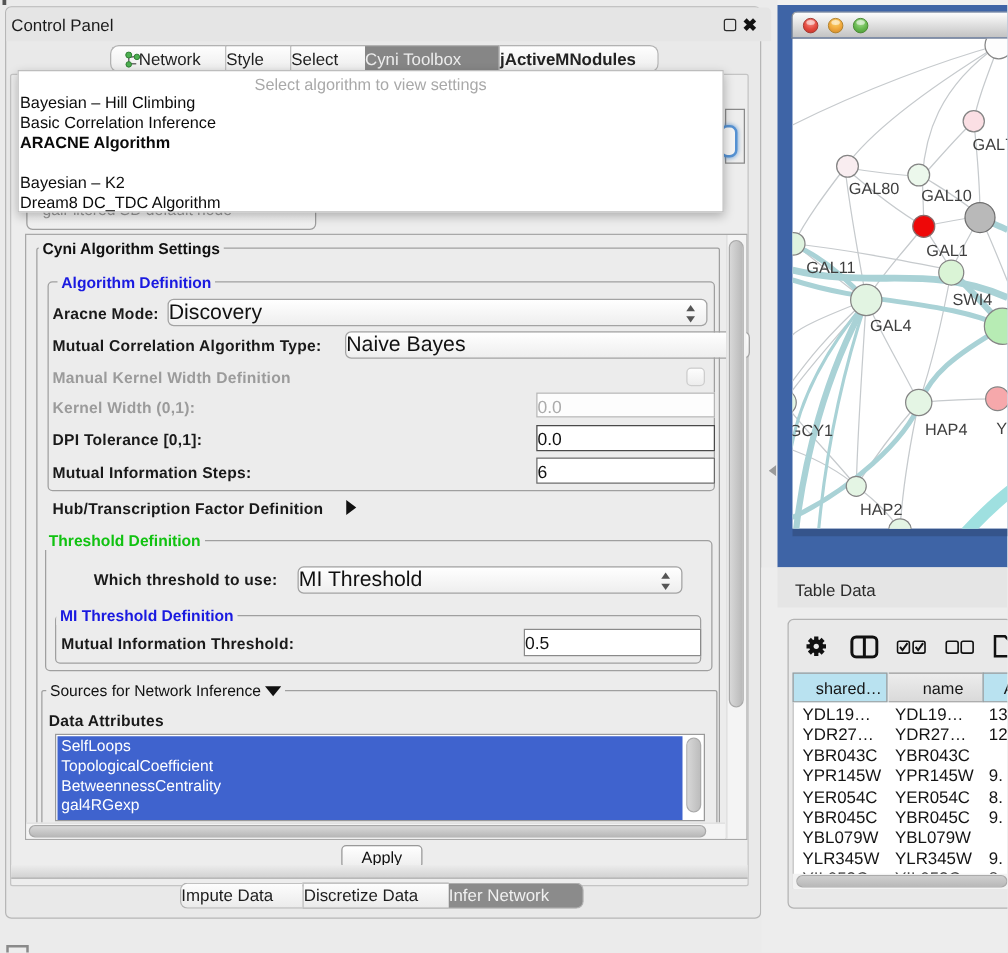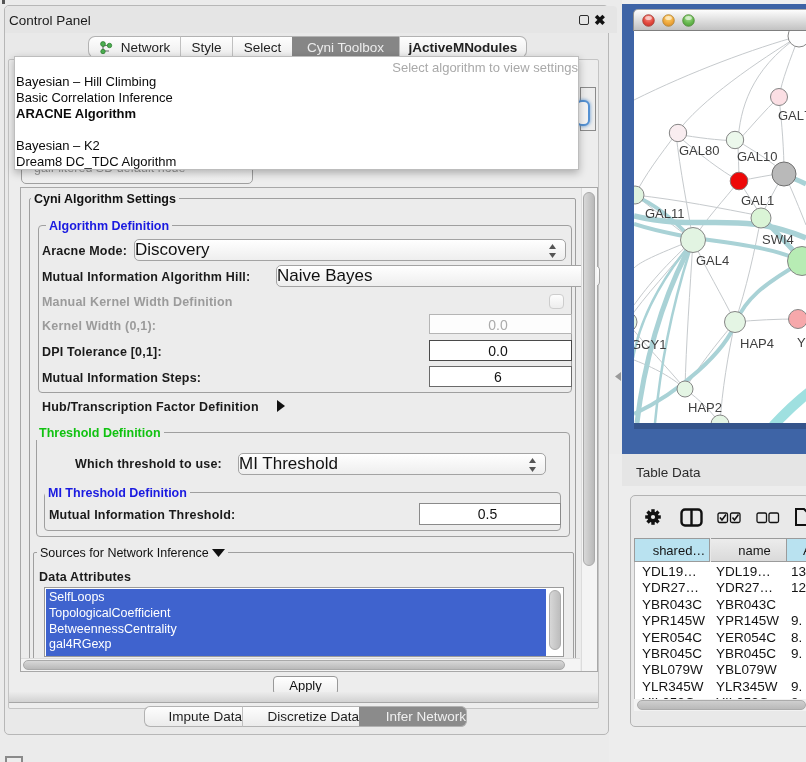--- a/index.html
+++ b/index.html
@@ -3,38 +3,38 @@
 <meta charset="utf-8">
 <style>
 *{margin:0;padding:0;box-sizing:border-box}
 html,body{width:806px;height:762px;overflow:hidden;background:#ebebeb;font-family:"Liberation Sans",sans-serif}
 #root{position:relative;width:806px;height:762px;overflow:hidden}
 .abs{position:absolute}
 #cp{position:absolute;left:4px;top:5px;width:605px;height:730px;background:#e9e9e9;border:1px solid #b7b7b7;border-radius:5px}
 #cp-title{position:absolute;left:9px;top:13px;font-size:13.5px;color:#1b1b1b}
 #icon-float{position:absolute;left:579px;top:15px;width:10px;height:10px;border:1.8px solid #2d2d2d;border-radius:2px}
 #icon-close{position:absolute;left:594px;top:12px;font-size:14px;font-weight:bold;color:#111}
-.tabseg{position:absolute;top:36px;height:22px;line-height:21px;text-align:center;font-size:13.5px;color:#222;background:linear-gradient(#fefefe,#ececec);border-top:1px solid #b2b2b2;border-bottom:1px solid #b2b2b2}
+.tabseg{position:absolute;top:36px;height:22px;line-height:21px;text-align:left;font-size:13.5px;color:#222;background:linear-gradient(#fefefe,#ececec);border-top:1px solid #b2b2b2;border-bottom:1px solid #b2b2b2}
 .tabseg.first{border-left:1px solid #b2b2b2;border-radius:7px 0 0 7px}
 .tabseg.last{border-right:1px solid #b2b2b2;border-radius:0 7px 7px 0}
 .tabseg.sep{border-left:1px solid #c0c0c0}
 .tabseg.sel{background:#868686;color:#ececec}
 #ipane{position:absolute;left:8px;top:59px;width:591px;height:650px;background:#ededed;border:1px solid #c4c4c4;border-radius:2px}
 #scrollpane{position:absolute;left:20px;top:187px;width:578px;height:485px;background:#ececec;border:1px solid #a8a8a8}
 .grp{position:absolute;border:1px solid #9f9f9f;border-radius:4px}
 .grptitle{position:absolute;font-size:12.5px;font-weight:bold;background:#ececec;padding:0 3px;white-space:nowrap;color:#111}
 .lbl{position:absolute;font-size:12.5px;font-weight:bold;color:#1a1a1a;white-space:nowrap;letter-spacing:0.2px}
 .lbl.dis{color:#9b9b9b}
 .combo{position:absolute;height:22px;background:linear-gradient(#ffffff,#eeeeee);border:1px solid #a3a3a3;border-radius:5px;font-size:17px;color:#111;line-height:20px;}
-.tf{position:absolute;background:#fff;font-size:14px;color:#111;text-align:center;padding-right:5px;line-height:20px}
+.tf{position:absolute;background:#fff;font-size:14px;color:#111;text-align:left;padding-right:5px;line-height:20px}
 .tf.dis{border:1px solid #b5b5b5!important;color:#ababab;background:#fdfdfd}
 .carr{position:absolute;width:9px;height:16px}
 #popup{position:absolute;left:14px;top:56px;width:565px;height:114px;background:#fff;border:1px solid #bdbdbd;box-shadow:0 3px 8px rgba(0,0,0,0.28);z-index:50}
 .pitem{position:absolute;left:1px;font-size:13px;color:#0b0b0b;white-space:nowrap}
-.btab{position:absolute;top:706px;height:21px;line-height:20px;text-align:right;font-size:13.5px;color:#1d1d1d;background:linear-gradient(#fdfdfd,#ebebeb);border-top:1px solid #b2b2b2;border-bottom:1px solid #b2b2b2}
+.btab{position:absolute;top:706px;height:21px;line-height:20px;text-align:left;font-size:13.5px;color:#1d1d1d;background:linear-gradient(#fdfdfd,#ebebeb);border-top:1px solid #b2b2b2;border-bottom:1px solid #b2b2b2}
 .btab.first{border-left:1px solid #b2b2b2;border-radius:6px 0 0 6px}
 .btab.last{border-right:1px solid #b2b2b2;border-radius:0 6px 6px 0}
 .btab.sep{border-left:1px solid #c0c0c0}
 .btab.sel{background:#8b8b8b;color:#f0f0f0}
 #applybtn{position:absolute;left:273px;top:676px;width:65px;height:19px;background:linear-gradient(#ffffff,#ededed);border:1px solid #999;border-radius:4px;font-size:13px;color:#111;text-align:center;line-height:17px}
 .listsel{position:absolute;background:#3f63ce;color:#fff;font-size:12px}
 #tablepanel{position:absolute;left:630px;top:495px;width:180px;height:232px;background:#e9e9e9;border:1px solid #b3b3b3;border-radius:5px}
 .th{position:absolute;top:538px;height:24px;border-top:1px solid #9b9b9b;border-bottom:1px solid #9b9b9b;font-size:13px;color:#151515;text-align:center;line-height:23px}
 .trow{position:absolute;font-size:13.5px;color:#141414;white-space:nowrap}
 .netlabel{font-size:13px;fill:#3f3f3f}
@@ -79,21 +79,21 @@
 
 <div class="grp" style="left:38px;top:225px;width:534px;height:168px"></div>
 <div class="grptitle" style="left:46px;top:219px;color:#1a1ae0">Algorithm Definition</div>
 <div class="lbl" style="left:42px;top:244px">Aracne Mode:</div>
 <div class="combo" style="left:134px;top:239px;width:432px">Discovery
   <svg class="carr" style="right:8px;top:3px" width="9" height="16" viewBox="0 0 9 16">
         <path d="M4.5 1 L8 6 L1 6 Z" fill="#555"></path>
         <path d="M4.5 15 L8 10 L1 10 Z" fill="#555"></path>
       </svg>
 </div>
-<div class="lbl" style="left:42px;top:270px">Mutual Information Algorithm Hill:</div>
+<div class="lbl" style="left:42px;top:270px">Mutual Correlation Algorithm Type:</div>
 <div class="combo" style="left:276px;top:265px;width:324px">Naive Bayes
   <svg class="carr" style="right:8px;top:3px" width="9" height="16" viewBox="0 0 9 16">
         <path d="M4.5 1 L8 6 L1 6 Z" fill="#555"></path>
         <path d="M4.5 15 L8 10 L1 10 Z" fill="#555"></path>
       </svg>
 </div>
 <div class="lbl dis" style="left:42px;top:295px">Manual Kernel Width Definition</div>
 <div class="abs" style="left:549px;top:294px;width:15px;height:15px;background:linear-gradient(#fdfdfd,#ededed);border:1px solid #cdcdcd;border-radius:4px"></div>
 <div class="lbl dis" style="left:42px;top:319px">Kernel Width (0,1):</div>
 <div class="tf dis" style="left:429px;top:314px;width:143px;height:20px">0.0</div>
@@ -145,21 +145,21 @@
 <div class="btab sep" style="left:242px;width:117px">Discretize Data</div>
 <div class="btab sel last" style="left:359px;width:108px">Infer Network</div>
 
 <div class="abs" style="left:5px;top:756px;width:18px;height:14px;background:#ededed;border:2px solid #8a8a8a"></div>
 
 <svg class="abs" style="left:615px;top:372px" width="6" height="9" viewBox="0 0 6 9">
       <path d="M6 0 L0 4.5 L6 9 Z" fill="#9a9a9a"></path>
     </svg>
 
 <div id="popup">
-  <div class="abs" style="left:0;top:3px;width:563px;text-align:right;font-size:13px;color:#a9a9a9">Select algorithm to view settings</div>
+  <div class="abs" style="left:0;top:3px;width:563px;text-align:center;font-size:13px;color:#a9a9a9">Select algorithm to view settings</div>
   <div class="pitem" style="top:17px">Bayesian – Hill Climbing</div>
   <div class="pitem" style="top:33px">Basic Correlation Inference</div>
   <div class="pitem" style="top:49px;font-weight:bold">ARACNE Algorithm</div>
   <div class="pitem" style="top:81px">Bayesian – K2</div>
   <div class="pitem" style="top:97px">Dream8 DC_TDC Algorithm</div>
 </div>
 
 <div class="abs" style="left:622px;top:0;width:184px;height:4px;background:#f0f0f0"></div>
 <div class="abs" style="left:622px;top:4px;width:184px;height:450px;background:#3e64a6"></div>
 

